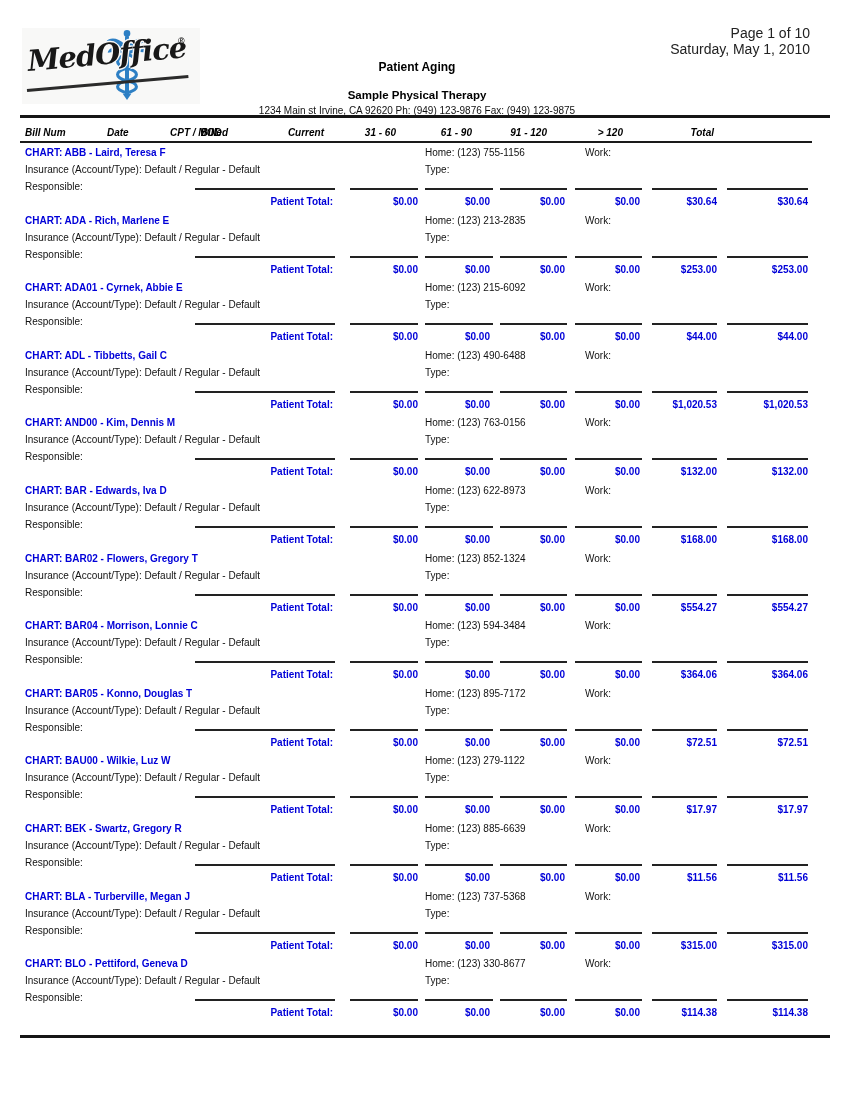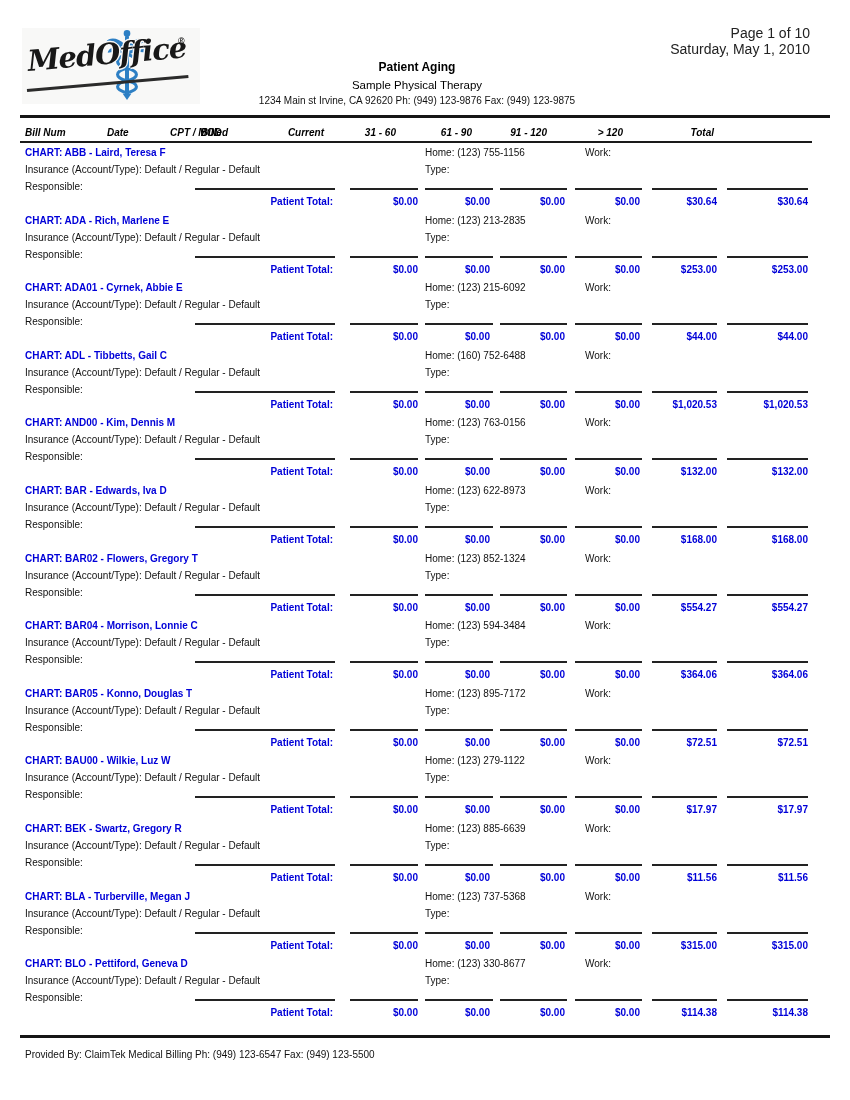--- a/index.html
+++ b/index.html
@@ -22,21 +22,21 @@
     font-size:29px; letter-spacing:-1px; color:#181818;
     transform:rotate(-5deg); transform-origin:left bottom; white-space:nowrap;
     text-shadow:-1.5px 0 #f8f8f7, 1.5px 0 #f8f8f7, 0 -1.5px #f8f8f7, 0 1.5px #f8f8f7;
   }
   .logo-underline { position:absolute; left:5px; top:61px; width:162px; height:3px; background:#2b2b2b; transform:rotate(-5deg); transform-origin:left center; }
   .logo-reg { position:absolute; left:156px; top:8px; font-size:9px; font-weight:bold; color:#222; }
 
   
   .title-block { position:absolute; left:0; right:16px; top:60px; text-align:center; }
   .title { font-size:12px; font-weight:bold; color:#000; }
-  .practice { font-size:11.5px; font-weight:normal; margin-top:5px; color:#000; }
+  .practice { font-size:11.5px; font-weight:bold; margin-top:15px; color:#000; }
   .address { font-size:10px; margin-top:4px; color:#111; }
 
   .rule-thick { position:absolute; left:20px; width:810px; height:3px; background:#151515; }
   .rule-top { top:115px; }
   .rule-bottom { top:1035px; }
   .header-rule { position:absolute; left:20px; top:141px; width:792px; height:2px; background:#1a1a1a; }
 
   
   .table-header { position:absolute; left:0; top:127px; width:756px; height:14px; font-weight:bold; font-size:10px; color:#000;font-style:italic; }
   .table-header span { position:absolute; white-space:nowrap; }
@@ -197,21 +197,21 @@
     <div class="pt a-current">$0.00</div>
     <div class="pt a-31">$0.00</div>
     <div class="pt a-61">$0.00</div>
     <div class="pt a-91">$0.00</div>
     <div class="pt a-120">$44.00</div>
     <div class="pt a-total">$44.00</div>
   </div>
 
   <div class="patient-block">
     <div class="chart">CHART: ADL - Tibbetts, Gail C</div>
-    <div class="home">Home: (160) 752-6488</div>
+    <div class="home">Home: (123) 490-6488</div>
     <div class="work">Work:</div>
     <div class="insurance">Insurance (Account/Type): Default / Regular - Default</div>
     <div class="type">Type:</div>
     <div class="responsible">Responsible:</div>
     <div class="u u-billed"></div>
     <div class="u u-current"></div>
     <div class="u u-31"></div>
     <div class="u u-61"></div>
     <div class="u u-91"></div>
     <div class="u u-120"></div>
@@ -427,15 +427,14 @@
     <div class="pt a-current">$0.00</div>
     <div class="pt a-31">$0.00</div>
     <div class="pt a-61">$0.00</div>
     <div class="pt a-91">$0.00</div>
     <div class="pt a-120">$114.38</div>
     <div class="pt a-total">$114.38</div>
   </div>
 </div>
 
   <div class="rule-thick rule-bottom"></div>
-  <div class="footer-text">Provided By: ClaimTek Medical Billing Ph: (949) 123-6547 Fax: (949) 123-5500</div>
 
 </div>
 
 </body></html>

